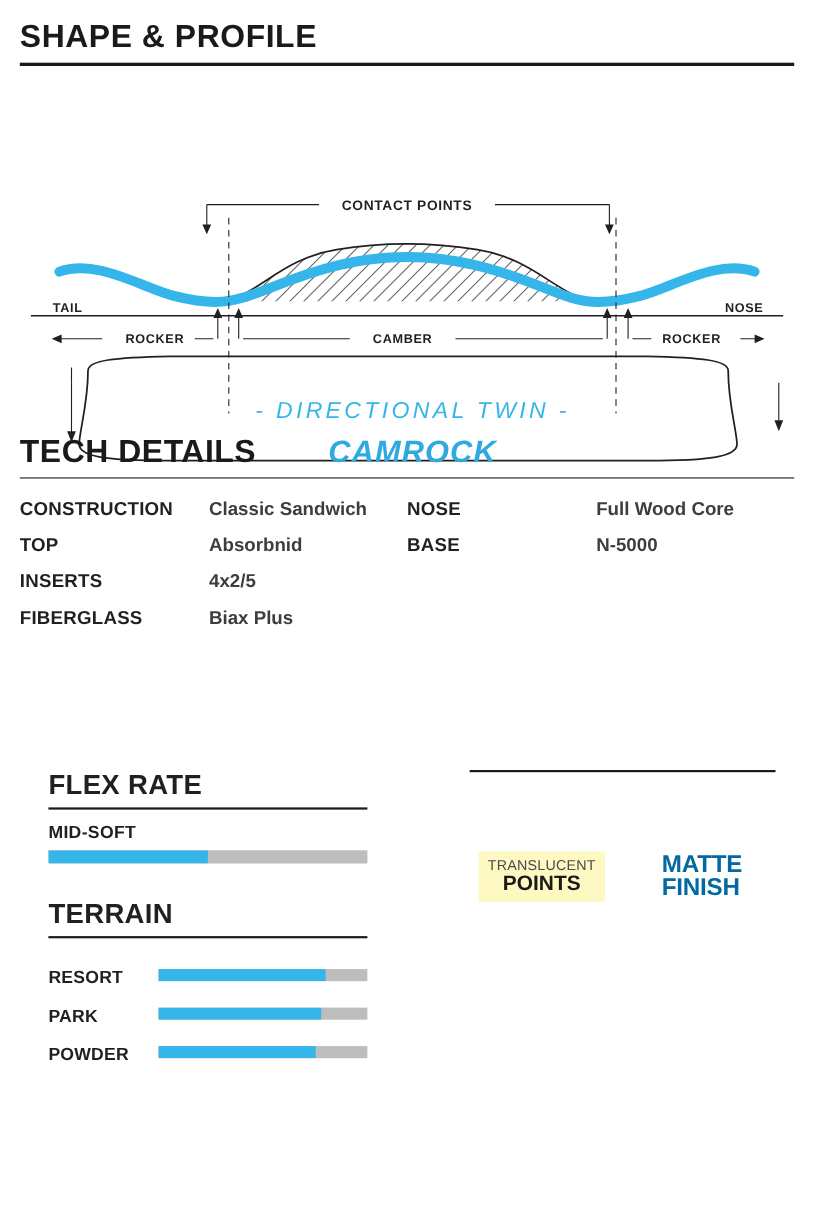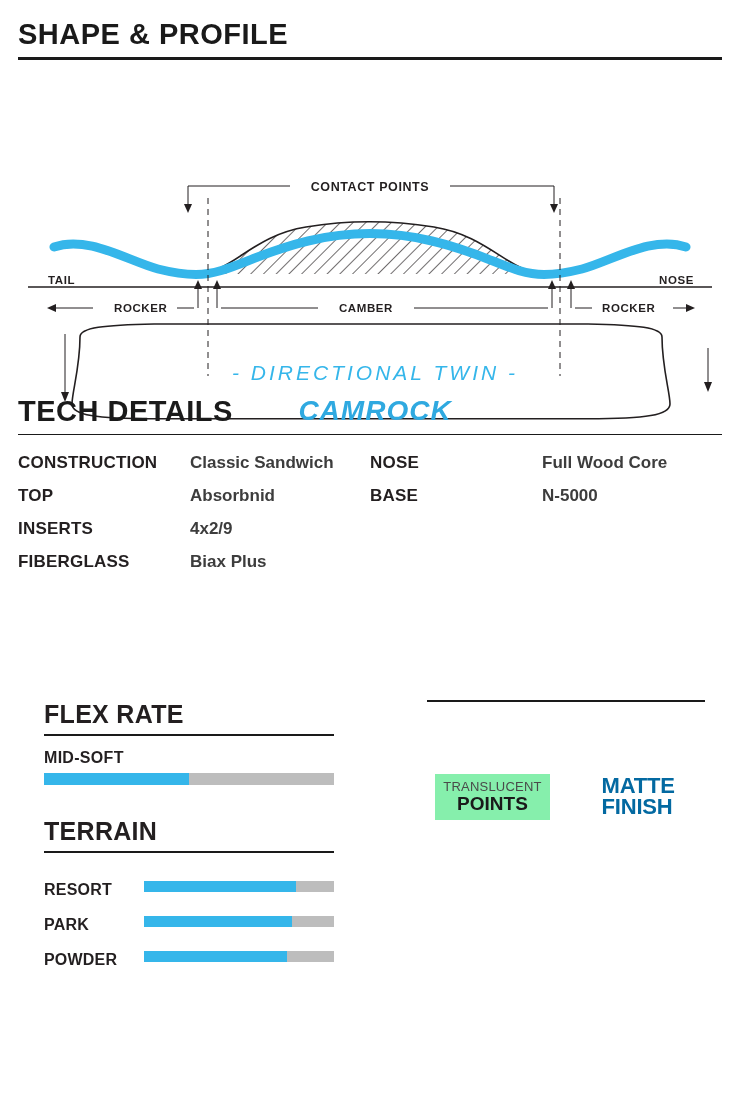--- a/index.html
+++ b/index.html
@@ -336,21 +336,21 @@
         <div class="tech-row">
           <div class="tech-label">CONSTRUCTION</div>
           <div class="tech-value">Classic Sandwich</div>
         </div>
         <div class="tech-row">
           <div class="tech-label">TOP</div>
           <div class="tech-value">Absorbnid</div>
         </div>
         <div class="tech-row">
           <div class="tech-label">INSERTS</div>
-          <div class="tech-value">4x2/9</div>
+          <div class="tech-value">4x2/5</div>
         </div>
         <div class="tech-row">
           <div class="tech-label">FIBERGLASS</div>
           <div class="tech-value">Biax Plus</div>
         </div>
       </div>
 
       <div class="tech-col">
         <div class="tech-row">
           <div class="tech-label">NOSE</div>
@@ -401,21 +401,21 @@
             </div>
           </div>
         </div>
       </div>
     </div>
 
     <div class="col-right">
       <hr class="sub-rule right">
 
       <div class="badges">
-        <div class="badge-translucent" style="background: #86efac;">
+        <div class="badge-translucent" style="background: #fef9c3;">
           <span class="l1">TRANSLUCENT</span>
           <span class="l2">POINTS</span>
         </div>
         <div class="badge-matte">
           <span>MATTE</span>
           <span>FINISH</span>
         </div>
       </div>
     </div>
   </div>

